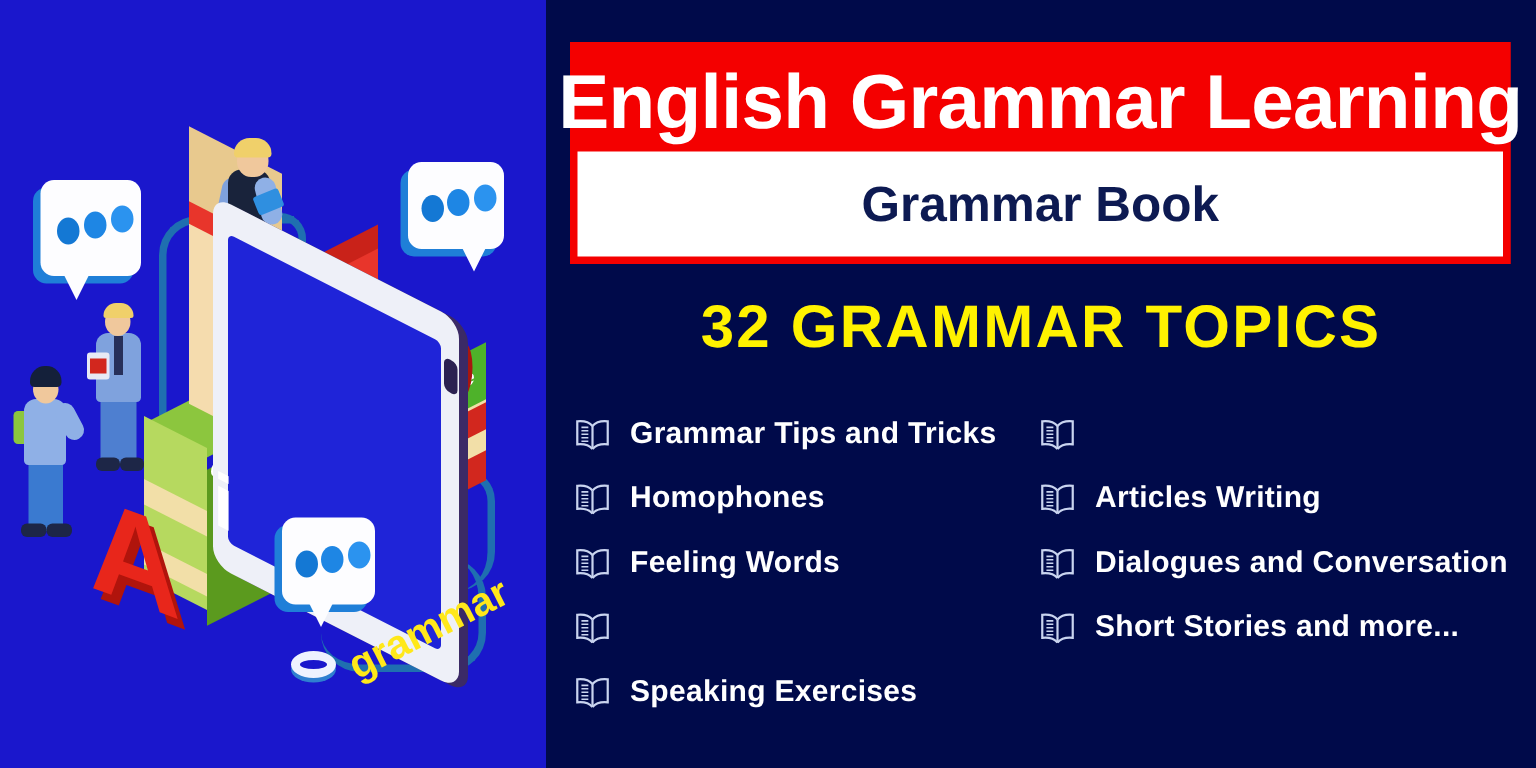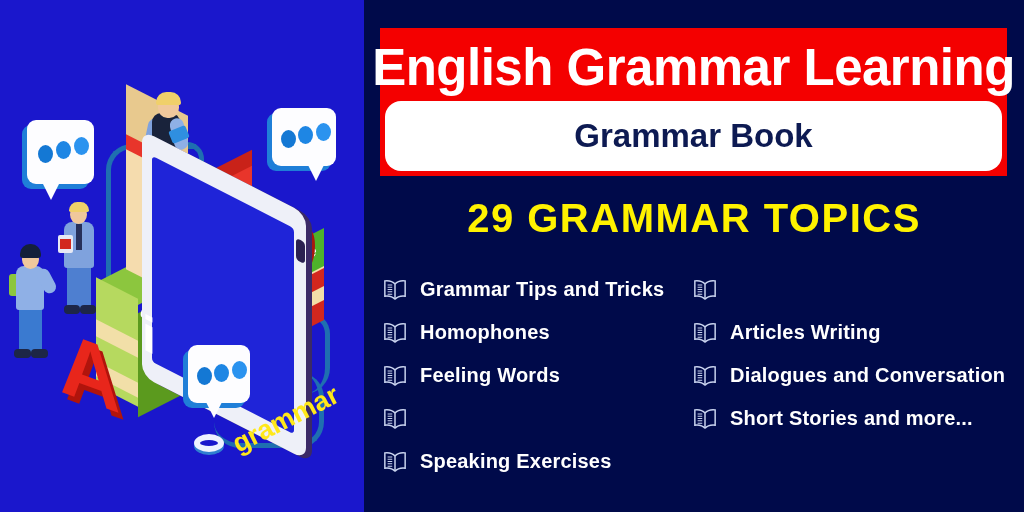--- a/index.html
+++ b/index.html
@@ -162,21 +162,21 @@
     border:5px solid #f40000; background:#f40000;
   }
   .header-top{
     height:68px; background:#f40000; display:flex; align-items:center; justify-content:center;
   }
   .header-title{
     color:#ffffff; font-size:51px; font-weight:700; letter-spacing:-0.5px;
     white-space:nowrap; font-family:"Liberation Sans", sans-serif;
   }
   .header-bottom{
-    height:70px; background:#ffffff; display:flex; align-items:center; justify-content:center;border-radius:16px;
+    height:70px; background:#ffffff; display:flex; align-items:center; justify-content:center;
   }
   .header-sub{
     color:#0d1a52; font-size:33px; font-weight:700; white-space:nowrap;
   }
   .topics-head{
     position:absolute; left:0; top:196px; width:100%; text-align:center;
     color:#fff200; font-size:40px; font-weight:700; letter-spacing:1.5px;
   }
   .columns{
     position:absolute; left:16px; top:268px; width:100%; display:flex;
@@ -292,21 +292,21 @@
 
     <div class="header-box">
       <div class="header-top">
         <span class="header-title">English Grammar Learning</span>
       </div>
       <div class="header-bottom">
         <span class="header-sub">Grammar Book</span>
       </div>
     </div>
 
-    <div class="topics-head">29 GRAMMAR TOPICS</div>
+    <div class="topics-head">32 GRAMMAR TOPICS</div>
 
     <div class="columns">
 
       <div class="col col-left">
         <div class="item">
           <svg class="bi" viewBox="0 0 32 26">
               <g fill="none" stroke="#c9d4ef" stroke-width="1.6">
                 <path d="M16 6.5C13.5 3.6 9.8 2.6 5 3.1v16.6c4.8-.5 8.5.5 11 3.4"></path>
                 <path d="M16 6.5c2.5-2.9 6.2-3.9 11-3.4v16.6c-4.8-.5-8.5.5-11 3.4"></path>
                 <path d="M16 6.5v16.6"></path>

